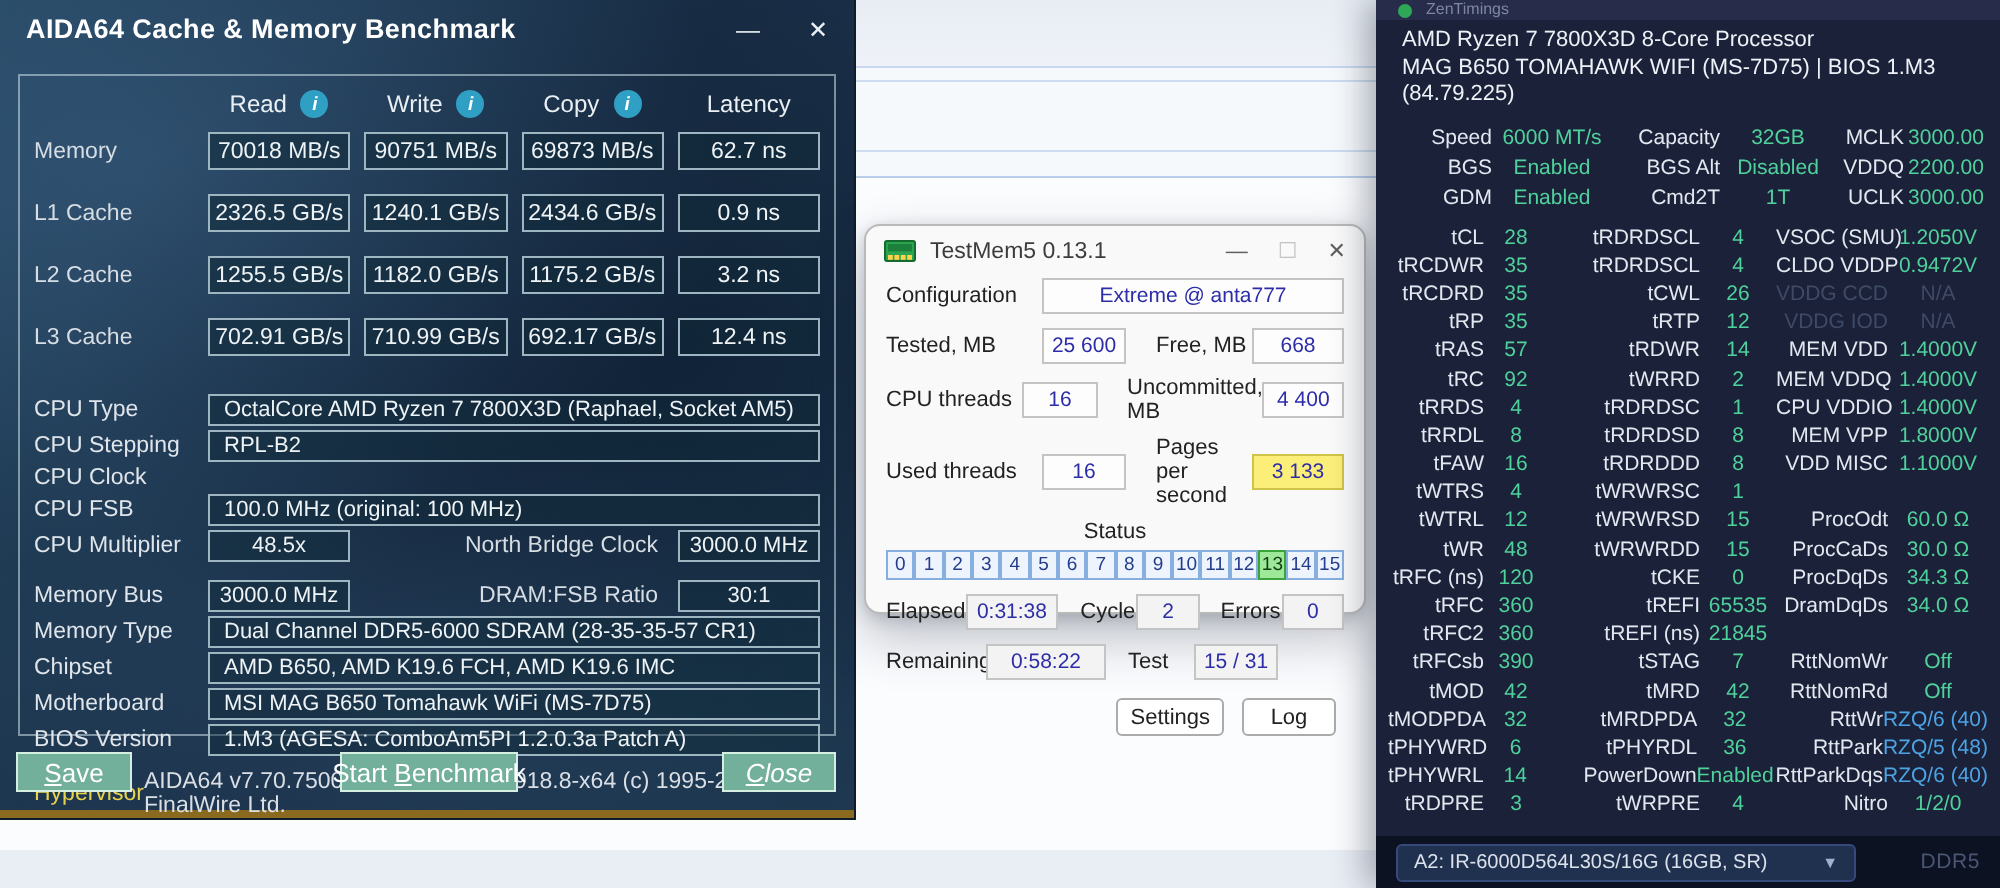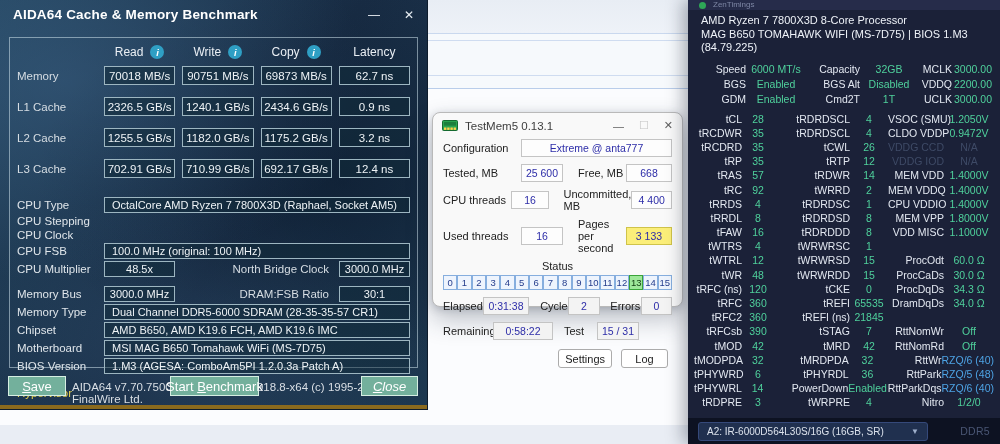--- a/index.html
+++ b/index.html
@@ -193,20 +193,21 @@
 
       <div class="group-gap"></div>
       <div>
   <div class="aida-inforow">
     <span>CPU Type</span>
     <span class="ibox">OctalCore AMD Ryzen 7 7800X3D  (Raphael, Socket AM5)</span>
   </div>
 
   <div class="aida-inforow">
     <span>CPU Stepping</span>
+    <span class="ibox">RPL-B2</span>
   </div>
 
   <div class="aida-inforow">
     <span>CPU Clock</span>
   </div>
 
   <div class="aida-inforow">
     <span>CPU FSB</span>
     <span class="ibox">100.0 MHz  (original: 100 MHz)</span>
   </div>

